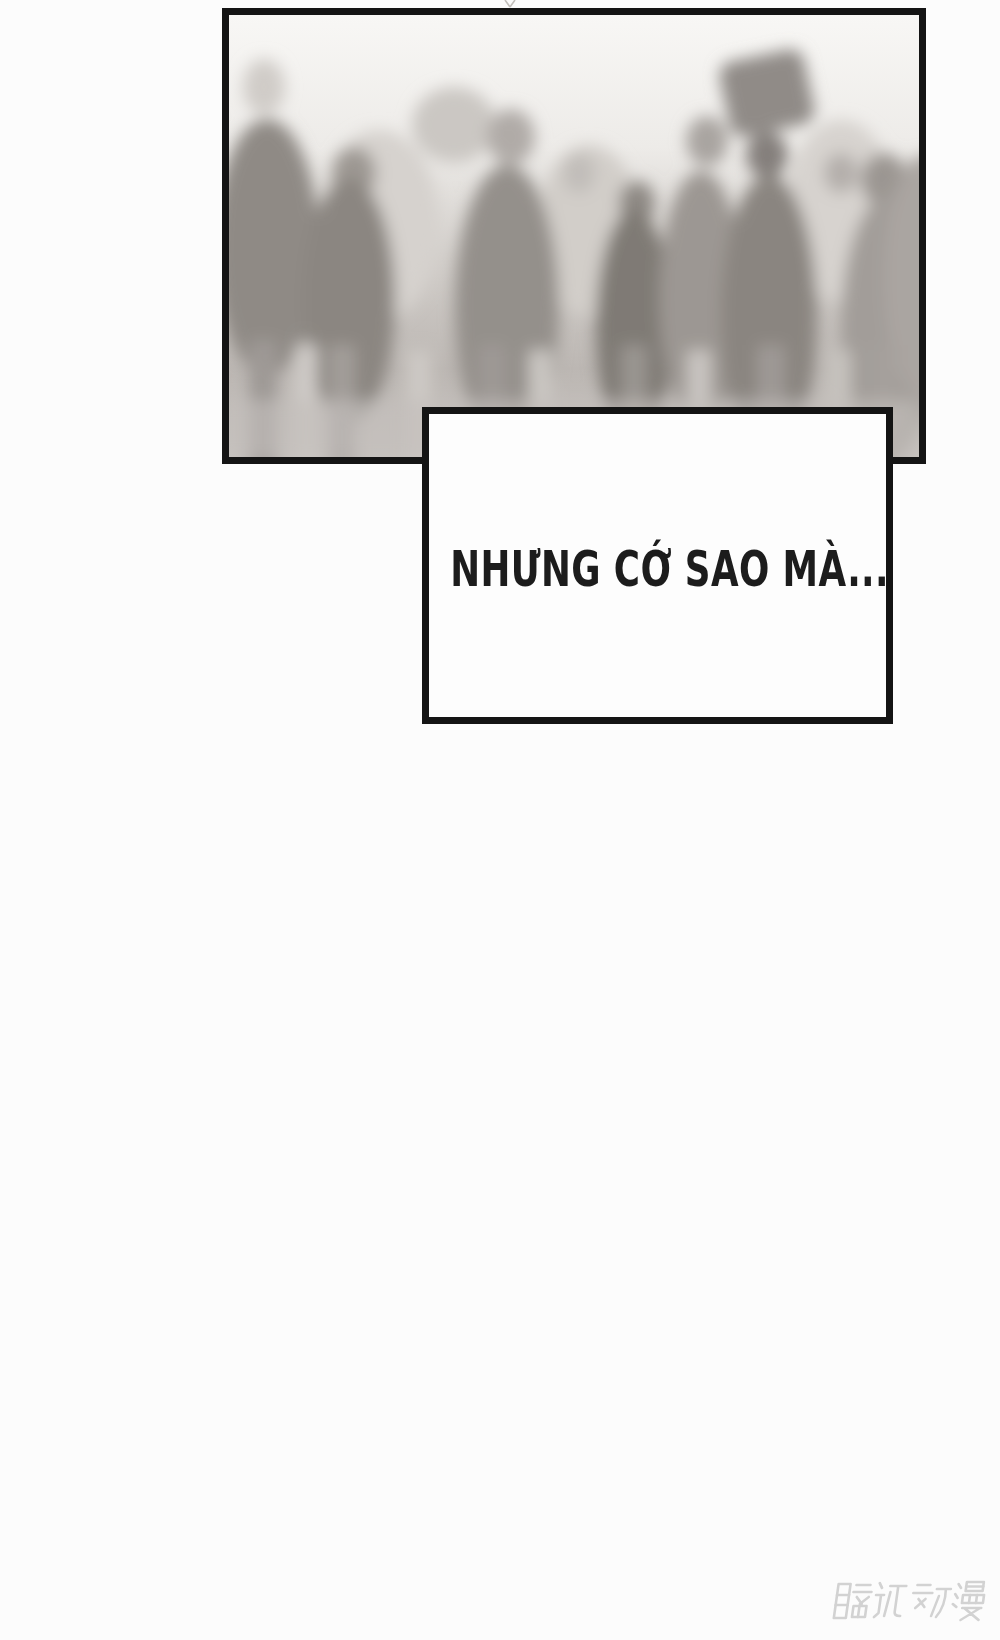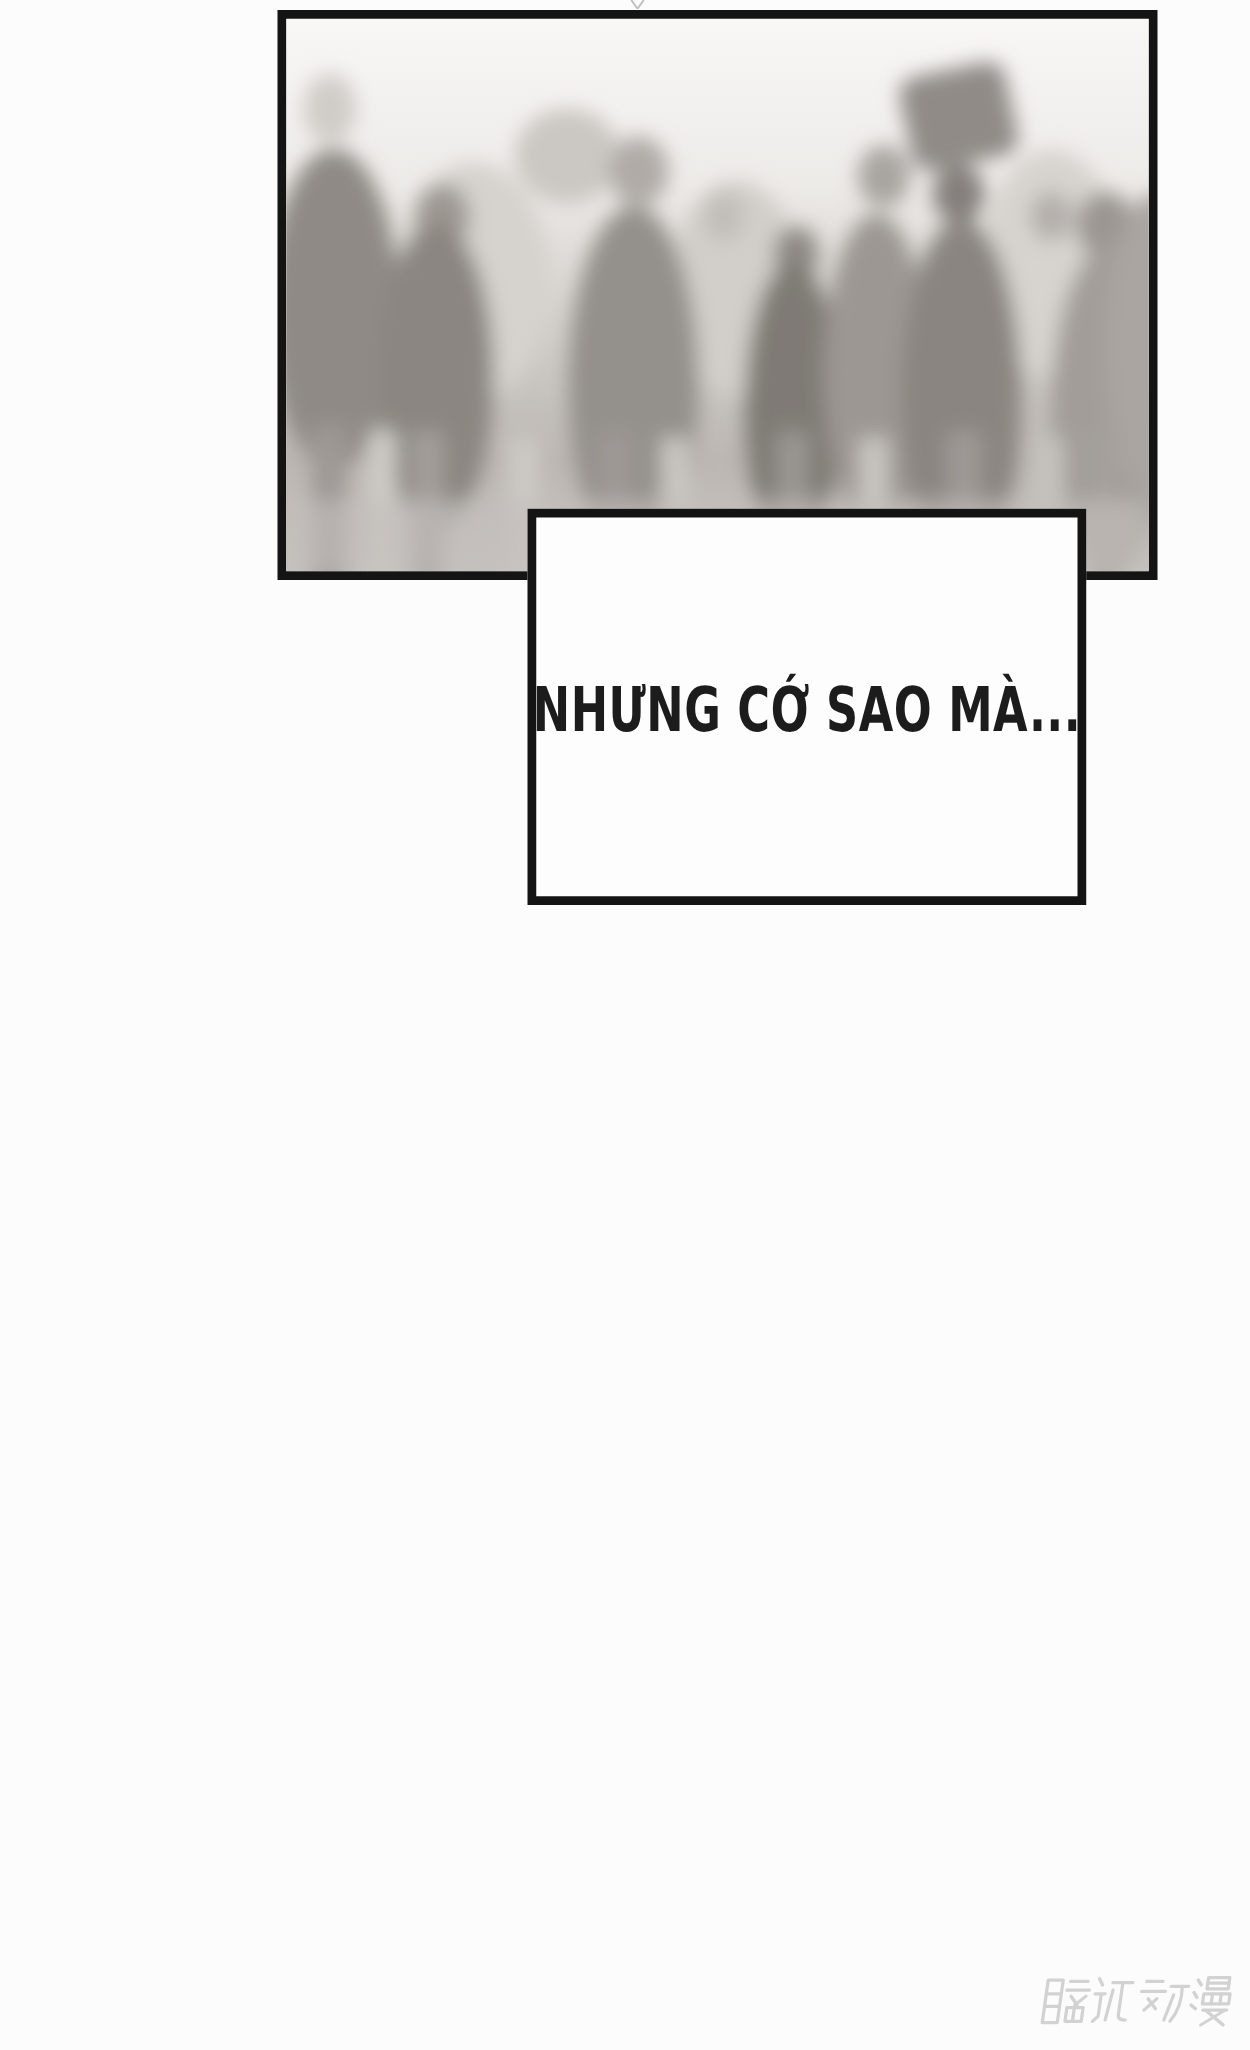--- a/index.html
+++ b/index.html
@@ -37,20 +37,21 @@
     left: 422px;
     top: 407px;
     width: 433px;
     height: 303px;
     border: 7px solid #141414;
     background: #fdfdfd;
     z-index: 3;
     display: flex;
     align-items: center;
     justify-content: center;
+    padding-left: 24px;
   }
   .caption-text {
     display: inline-block;
     white-space: nowrap;
     font-weight: bold;
     font-size: 47px;
     color: #1c1c1c;
     letter-spacing: 0.5px;
     transform: scale(0.76, 1.05);
     transform-origin: center;

